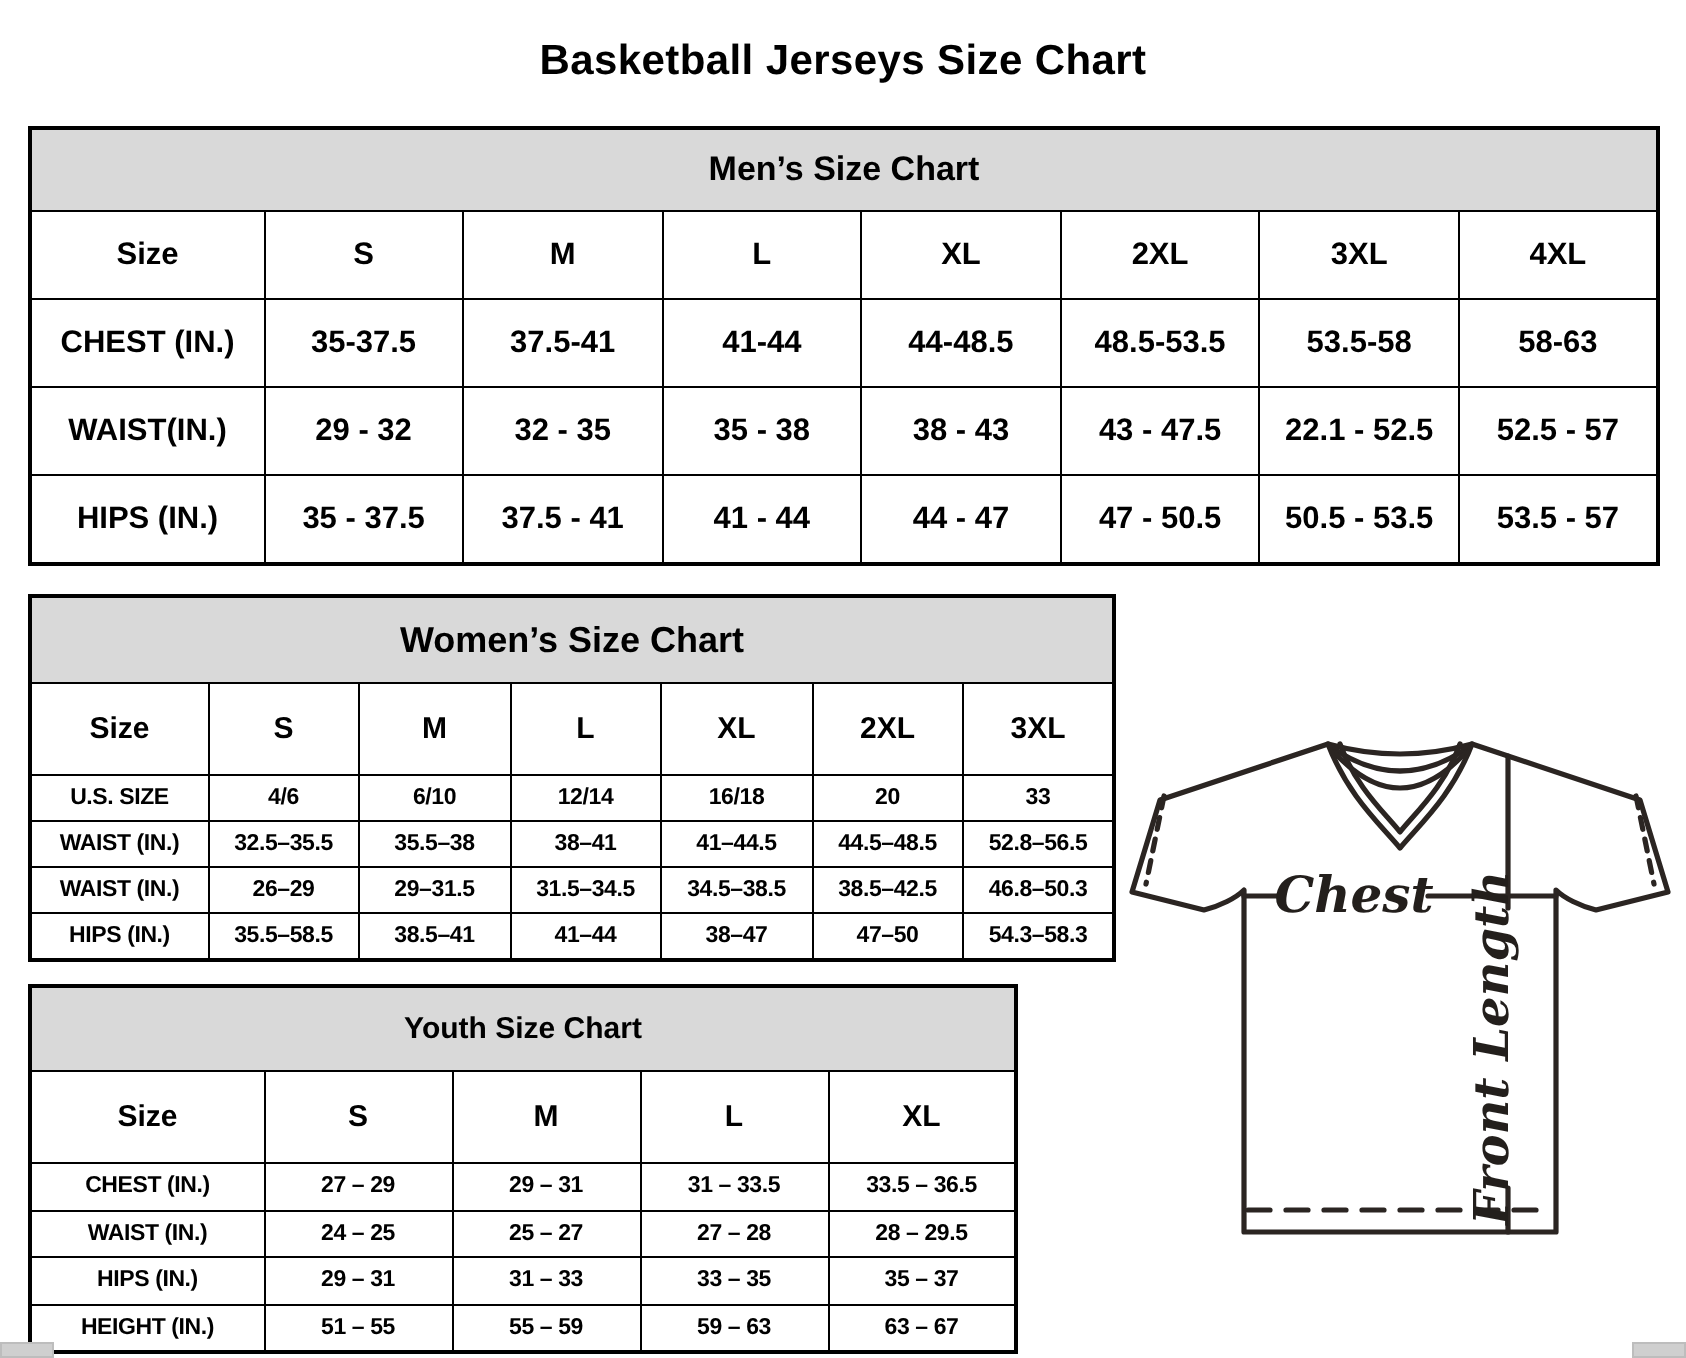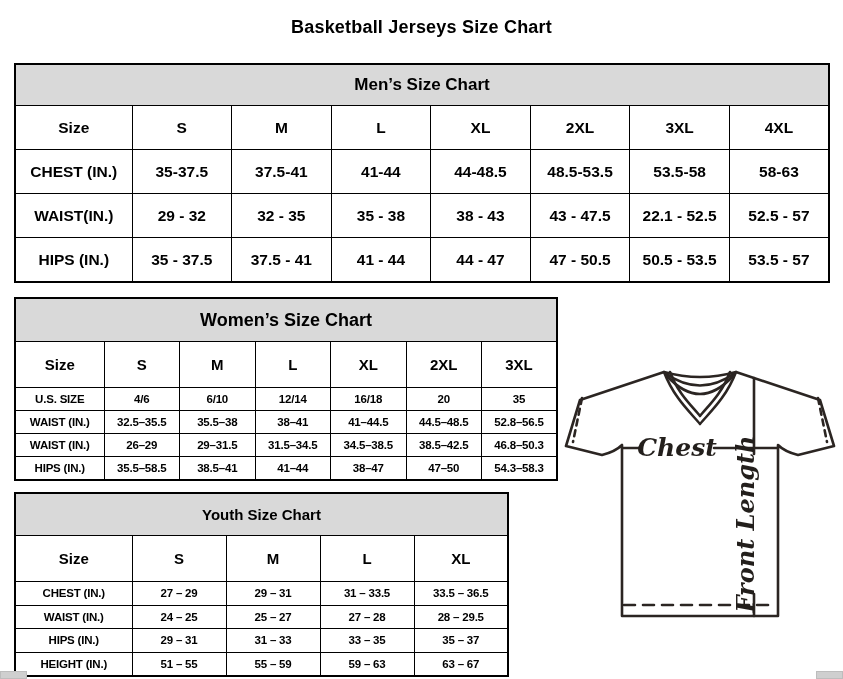--- a/index.html
+++ b/index.html
@@ -2,21 +2,21 @@
 <html><head>
 <meta charset="utf-8">
 <style>
   html,body{margin:0;padding:0;}
   body{
     width:843px;height:679px;position:relative;overflow:hidden;
     background:#ffffff;font-family:"Liberation Sans",sans-serif;color:#000;
   }
   .page-title{
     position:absolute;top:5px;left:0;width:843px;text-align:center;
-    font-size:18px;font-weight:bold;letter-spacing:0.2px;
+    font-size:21px;font-weight:bold;letter-spacing:0.2px;
   }
   .chart-table{
     position:absolute;border-collapse:collapse;table-layout:fixed;background:#fff;
     border:2px solid #000;
   }
   .chart-table th,.chart-table td{
     border:1.5px solid #000;text-align:center;vertical-align:middle;
     font-weight:bold;padding:0;color:#000;
   }
   .band{background:#d9d9d9;border:2px solid #000;}
@@ -135,21 +135,21 @@
     </tr>
   </thead>
   <tbody>
     <tr>
       <th>U.S. SIZE</th>
       <td>4/6</td>
       <td>6/10</td>
       <td>12/14</td>
       <td>16/18</td>
       <td>20</td>
-      <td>35</td>
+      <td>33</td>
     </tr>
     <tr>
       <th>WAIST (IN.)</th>
       <td>32.5–35.5</td>
       <td>35.5–38</td>
       <td>38–41</td>
       <td>41–44.5</td>
       <td>44.5–48.5</td>
       <td>52.8–56.5</td>
     </tr>

